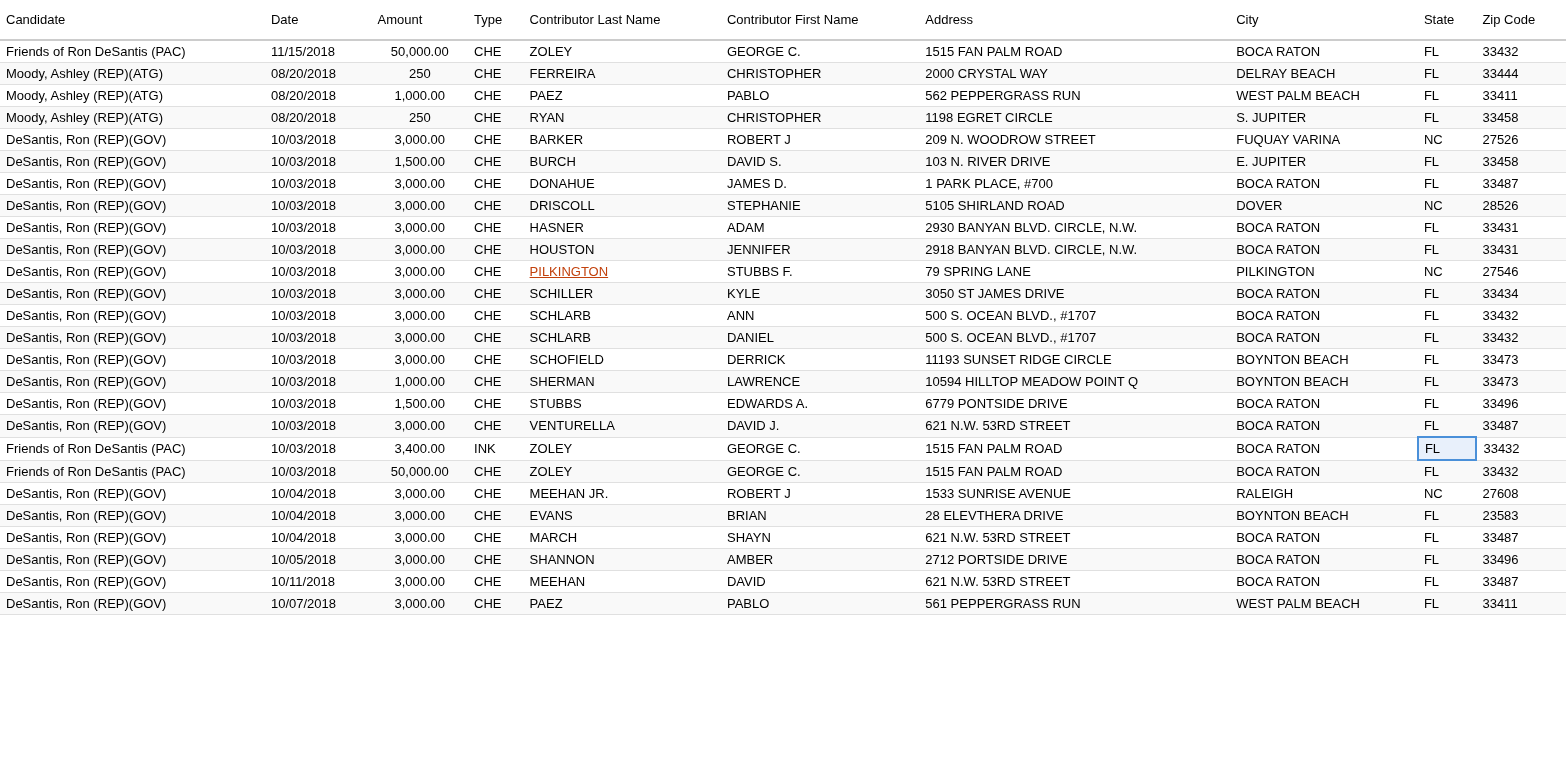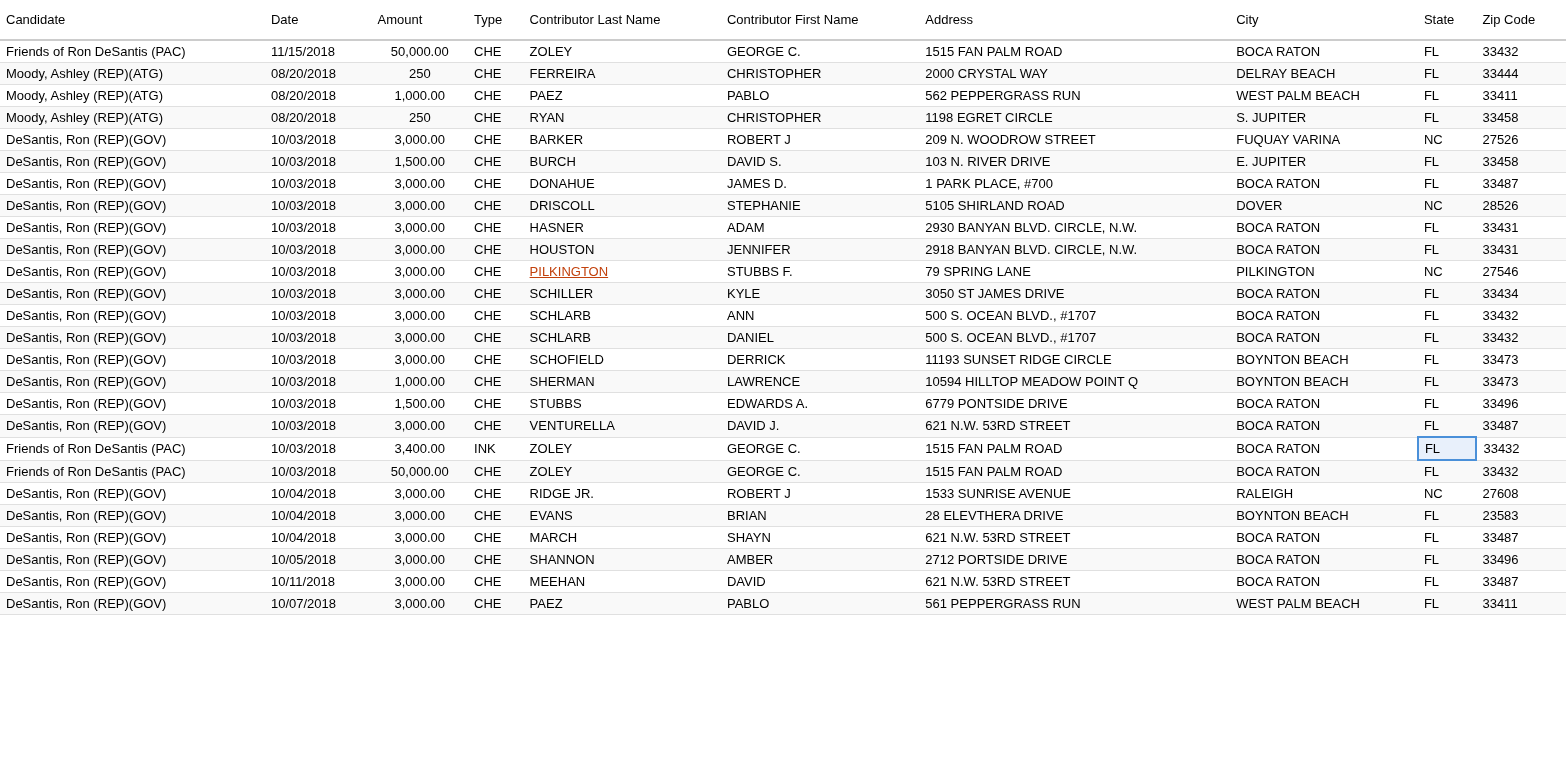--- a/index.html
+++ b/index.html
@@ -302,21 +302,21 @@
         <td>1515 FAN PALM ROAD</td>
         <td>BOCA RATON</td>
         <td>FL</td>
         <td>33432</td>
       </tr>
       <tr>
         <td>DeSantis, Ron  (REP)(GOV)</td>
         <td>10/04/2018</td>
         <td class="amount-col">3,000.00</td>
         <td>CHE</td>
-        <td>RIDGE JR.</td>
+        <td>MEEHAN JR.</td>
         <td>ROBERT J</td>
         <td>1533 SUNRISE AVENUE</td>
         <td>RALEIGH</td>
         <td>NC</td>
         <td>27608</td>
       </tr>
       <tr>
         <td>DeSantis, Ron  (REP)(GOV)</td>
         <td>10/04/2018</td>
         <td class="amount-col">3,000.00</td>

